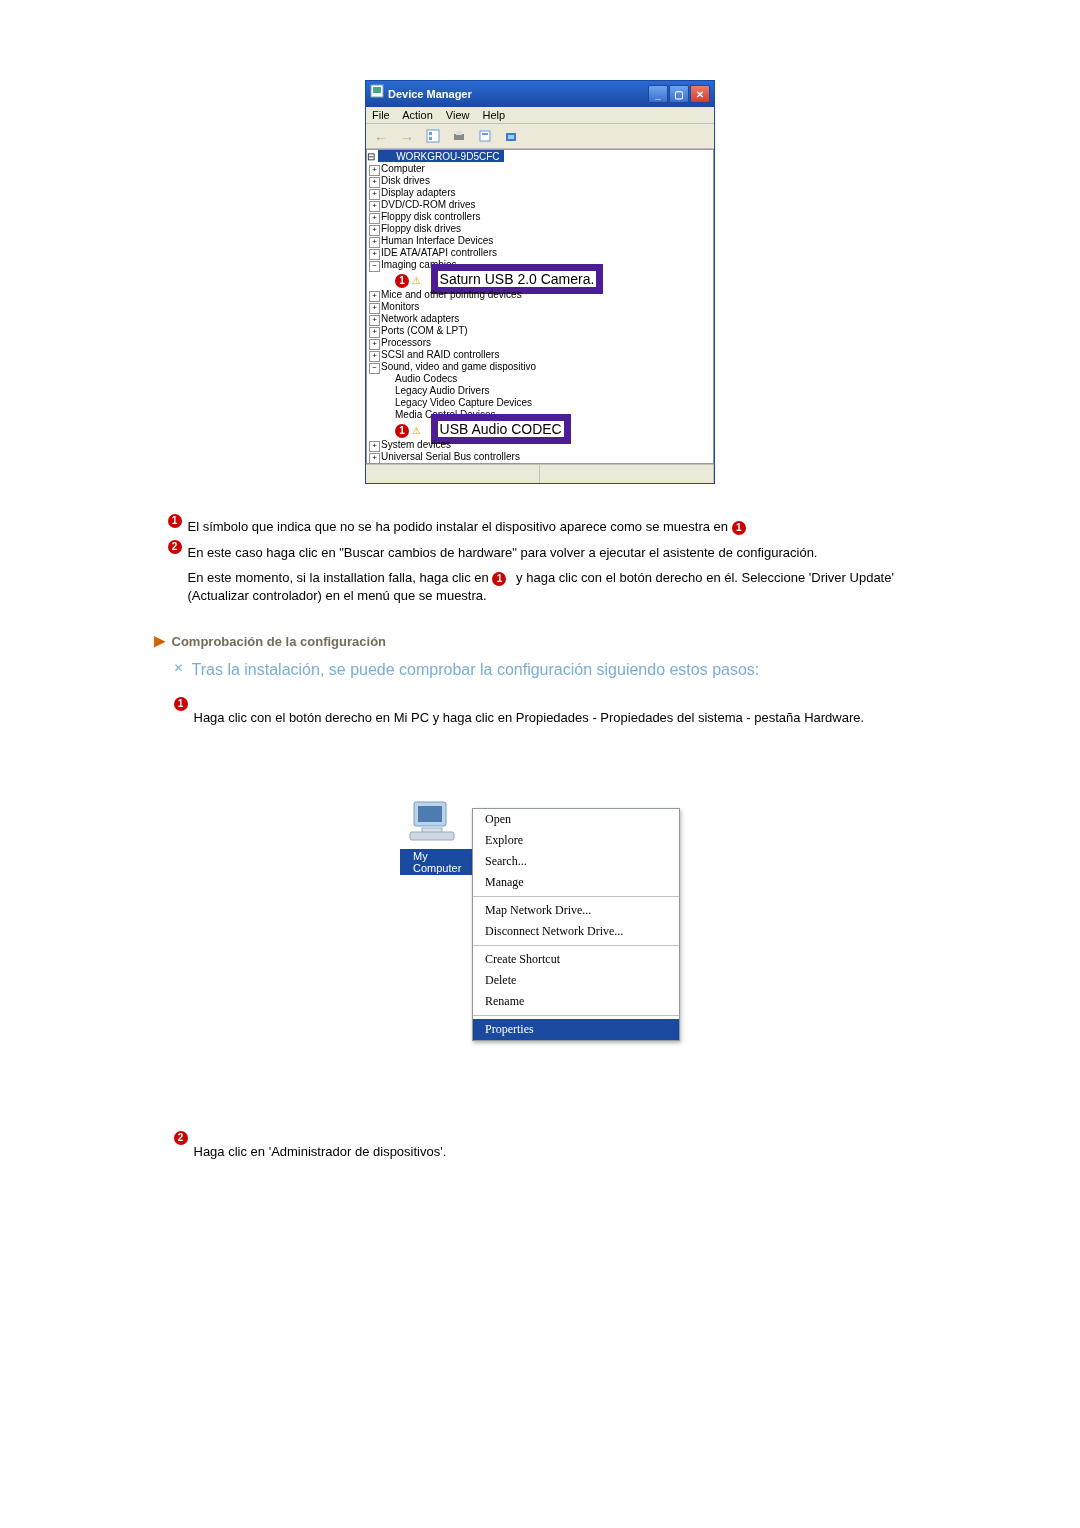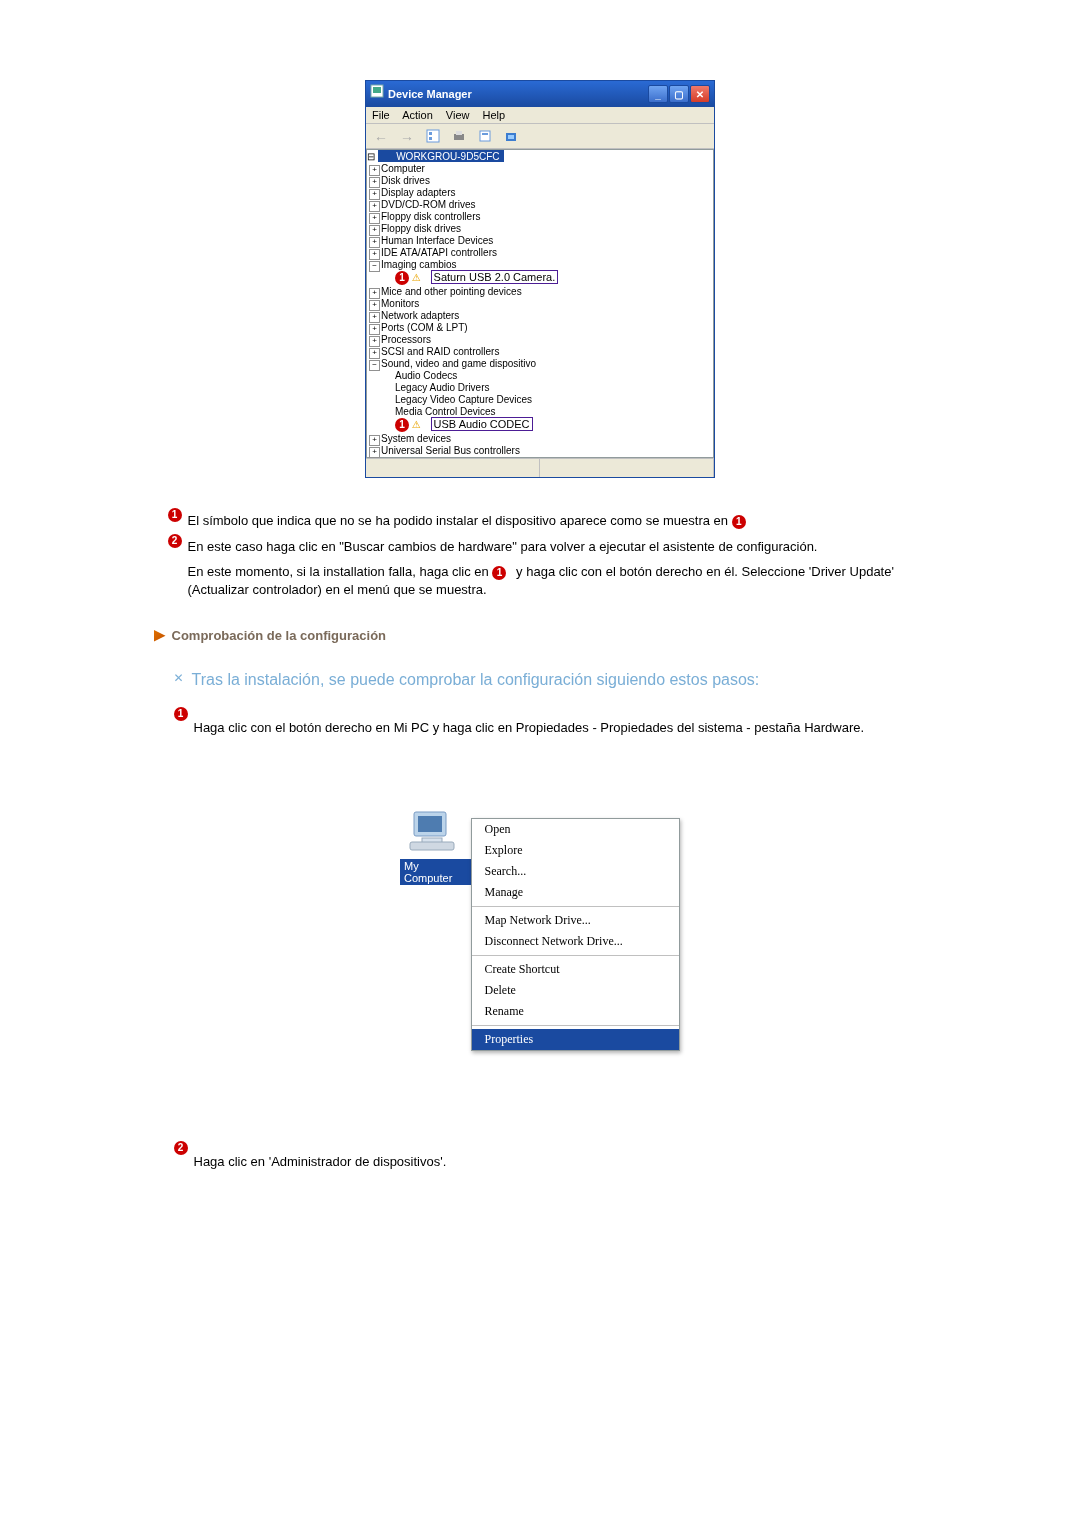--- a/index.html
+++ b/index.html
@@ -16,40 +16,40 @@
 .dm-tools{background:#ece9d8;border-top:1px solid #c0c0c0;border-bottom:1px solid #c0c0c0;padding:3px 6px;display:flex;align-items:center;gap:8px;font-size:14px;color:#aaa;}
 .dm-tools .ico{width:16px;height:16px;display:flex;align-items:center;justify-content:center;border:1px solid #ece9d8;}
 .dm-body{background:#fff;border:1px solid #919b9c;font-size:10px;min-height:290px;}
 .dm-status{background:#ece9d8;height:18px;border-top:1px solid #c0c0c0;display:flex;}
 .dm-status div{border-right:1px solid #c0c0c0;flex:1;}
 .tree-root{background:#1a4aa0;color:#fff;padding:0 4px;display:inline-block;font-size:10px;}
 .tree-root::before{content:"";display:inline-block;width:12px;height:10px;margin-right:2px;}
 .tree{list-style:none;padding-left:14px;margin:0;}
 .tree li{position:relative;margin:1px 0;white-space:nowrap;}
 .tree li .tog{position:absolute;left:-12px;top:2px;width:9px;height:9px;border:1px solid #919191;font-size:8px;line-height:7px;text-align:center;color:#000;background:#fff;}
-.hl{border:1px solid #4c1d95;padding:0 2px;font-size:11px;color:#000;}
+.hl{border:7px solid #4c1d95;padding:0 2px;font-size:14px;color:#000;}
 .mark1{display:inline-block;width:14px;height:14px;border-radius:7px;background:#c00;color:#fff;font-size:10px;font-weight:bold;text-align:center;line-height:14px;font-family:Arial;}
 .warn{display:inline-block;width:14px;height:12px;color:#e9a400;margin-right:2px;}
 .instructions{margin:14px 0 0 14px;}
 .instructions p{margin:4px 0;line-height:1.35;}
 .bullet{display:inline-block;width:14px;height:14px;border-radius:7px;color:#fff;font-size:10px;font-weight:bold;text-align:center;line-height:14px;font-family:Arial;margin-right:6px;flex:0 0 14px;}
 .b-red{background:#c00;}
 .row{display:flex;align-items:flex-start;}
 .row.indent{padding-left:20px;}
 .row .txt{flex:1;}
-.section-h{margin:26px 0 28px 0;display:flex;align-items:center;text-align:center;}
+.section-h{margin:26px 0 12px 0;display:flex;align-items:center;text-align:center;}
 .section-h .arr{display:inline-block;width:12px;height:12px;margin-right:6px;background:linear-gradient(135deg,#e07000,#c05000);clip-path:polygon(0 0,100% 50%,0 100%);}
 .section-h b{color:#7a6a5a;font-size:13px;}
 .x-star{color:#7aaed6;margin-right:8px;font-size:12px;}
 .bluenote{color:#7aaed6;font-size:16px;}
 .step{margin-top:18px;}
 .ctx-fig{width:280px;margin:60px auto 90px auto;position:relative;display:flex;}
 .myc{width:72px;}
 .myc-icon{width:48px;height:44px;margin:0 0 4px 8px;}
-.myc-label{background:#1a4aa0;color:#fff;font-size:11px;padding:1px 4px;display:inline-block;}
+.myc-label{background:#1a4aa0;color:#fff;font-size:11px;padding:1px 13px;display:inline-block;}
 .menu{border:1px solid #919b9c;background:#fff;font-size:12px;font-family:Tahoma,Verdana;box-shadow:1px 2px 4px rgba(0,0,0,.3);width:208px;margin-top:10px;}
 .menu .mi{padding:3px 12px;}
 .menu .sep{height:1px;background:#c0c0c0;margin:3px 0;}
 .menu .sel{background:#1a4aa0;color:#fff;}
 </style>
 </head>
 <body>
 
 <div class="page">
 

